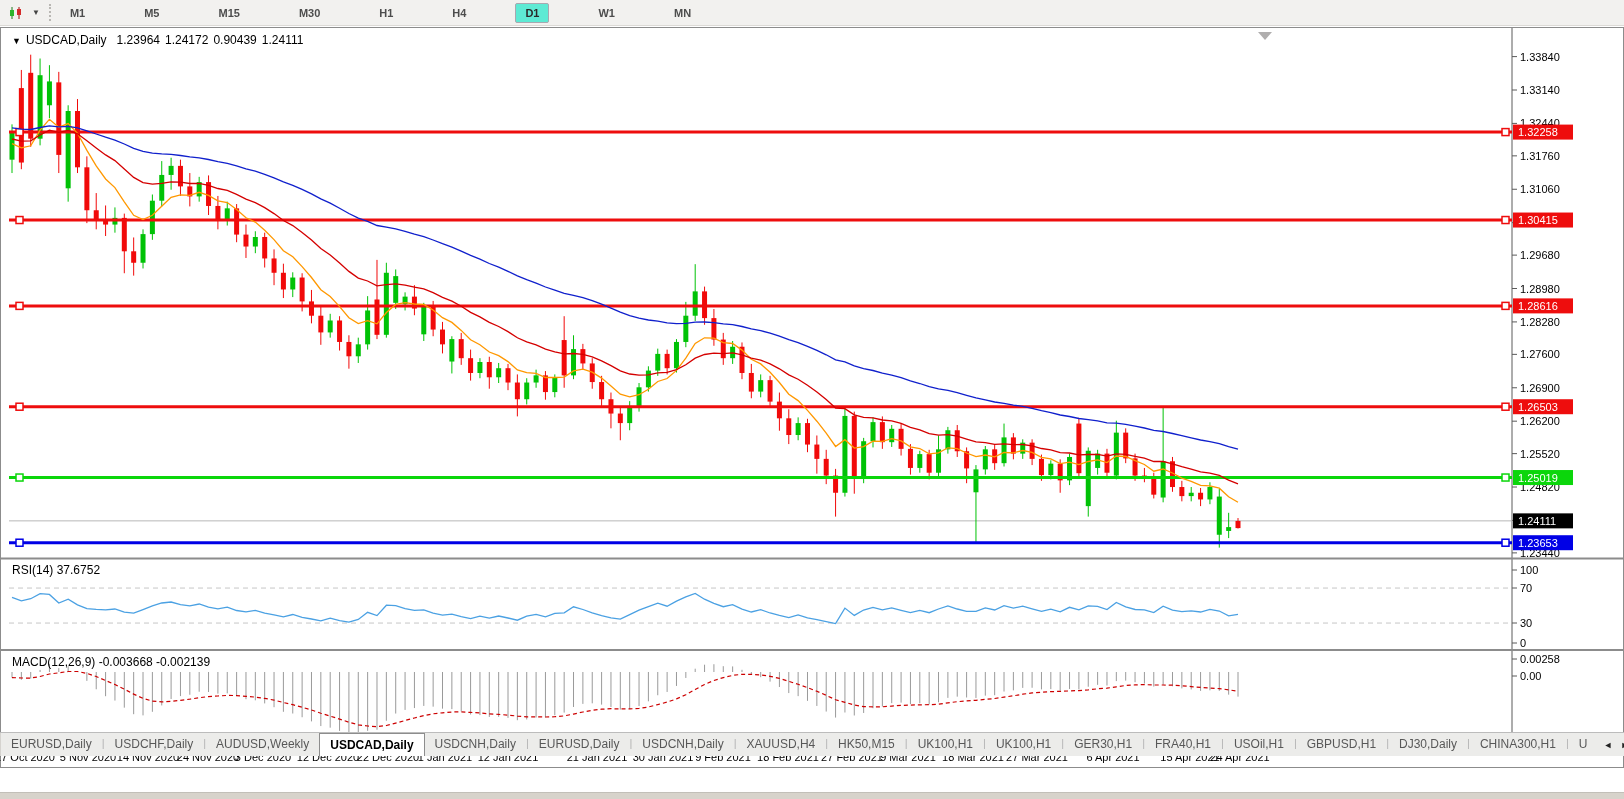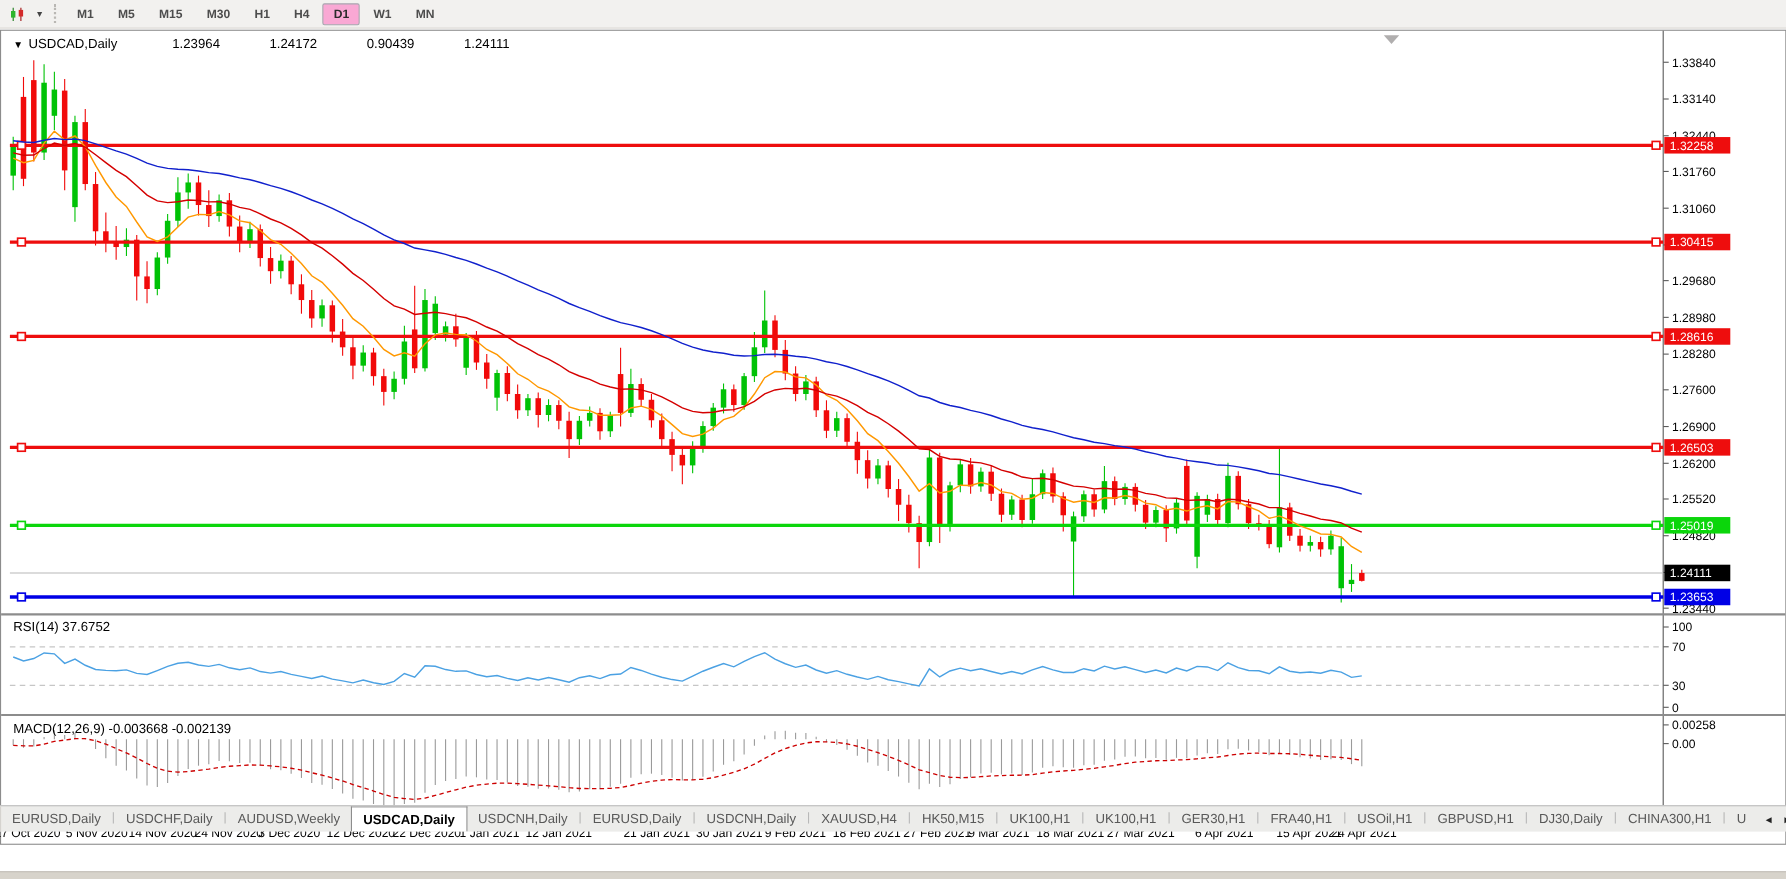--- a/index.html
+++ b/index.html
@@ -5,27 +5,27 @@
   html,body{margin:0;padding:0;background:#d4d0c8;font-family:"Liberation Sans",sans-serif;}
   #app{position:relative;width:1624px;height:799px;background:#ffffff;overflow:hidden;}
   
   .toolbar{position:absolute;top:0;left:0;right:0;height:26px;background:#f2f1ef;
            border-bottom:1px solid #dcdad6;display:flex;align-items:center;padding-left:5px;box-sizing:border-box;z-index:5;}
   .icon-btn{display:flex;align-items:center;padding:2px 3px;margin-right:1px;cursor:default;}
   .dd-arrow{font-size:8px;color:#444;padding:2px 4px;}
   .tb-sep{height:17px;border-left:2px dotted #b9b7b3;margin:0 8px 0 5px;}
   .tf-btn{font-size:11px;font-weight:700;color:#4d4d4d;padding:3px 9px;margin:0 1px;
           border:1px solid transparent;border-radius:2px;cursor:default;}
-  .tf-btn.active{background:#f9a8d4;border-color:#a8a8b0;color:#2b2b2b;}
+  .tf-btn.active{background:#5eead4;border-color:#a8a8b0;color:#2b2b2b;}
   
   #chart-svg{position:absolute;top:0;left:0;z-index:1;}
   .overlay-label{position:absolute;font-size:12px;color:#000;z-index:2;white-space:nowrap;}
   .title-arrow{font-size:9px;margin-right:5px;}
   .title-sym{margin-right:10px;}
-  .title-num{margin-right:5px;margin-left:40px;}
+  .title-num{margin-right:5px;}
   
   .tabbar{position:absolute;left:0;right:0;top:732px;height:23px;background:#ececea;
           border-top:1px solid #bcbcbc;display:flex;align-items:stretch;z-index:5;overflow:hidden;}
   .tab-grip{width:7px;border-right:1px solid #d5d3cf;background:#e4e2de;}
   .tab{font-size:12px;color:#585858;padding:4px 10px 0;white-space:nowrap;cursor:default;}
   .tab.active{background:#ffffff;border:1px solid #8d8d8d;border-bottom:none;font-weight:700;color:#000;}
   .tab-sep{color:#b4b4b4;padding:4px 0 0;font-size:11px;}
   .tab-nav{margin-left:auto;display:flex;align-items:center;padding:0 6px;gap:8px;}
   .tab-nav span{font-size:9px;color:#222;cursor:default;}
   .bottom-strip{position:absolute;left:0;right:0;top:792px;height:7px;background:#d7d3cb;border-top:1px solid #c2bfb8;z-index:5;}
@@ -571,21 +571,21 @@
     <div class="icon-btn">
       <svg width="16" height="14">
         <line x1="4" y1="1" x2="4" y2="13" stroke="#1a7a1a" stroke-width="1"></line>
         <rect x="2" y="4" width="4" height="6" fill="#2db52d"></rect>
         <line x1="11" y1="1" x2="11" y2="13" stroke="#a01010" stroke-width="1"></line>
         <rect x="9" y="3" width="4" height="6" fill="#d42a2a"></rect>
       </svg>
     </div>
     <div class="dd-arrow">▼</div>
     <div class="tb-sep"></div>
-    <div id="tf-buttons" style="display:flex;">
+    <div id="tf-buttons" style="display:flex;gap:37px;">
         <div class="tf-btn">M1</div>
         <div class="tf-btn">M5</div>
         <div class="tf-btn">M15</div>
         <div class="tf-btn">M30</div>
         <div class="tf-btn">H1</div>
         <div class="tf-btn">H4</div>
         <div class="tf-btn active">D1</div>
         <div class="tf-btn">W1</div>
         <div class="tf-btn">MN</div>
       </div>

